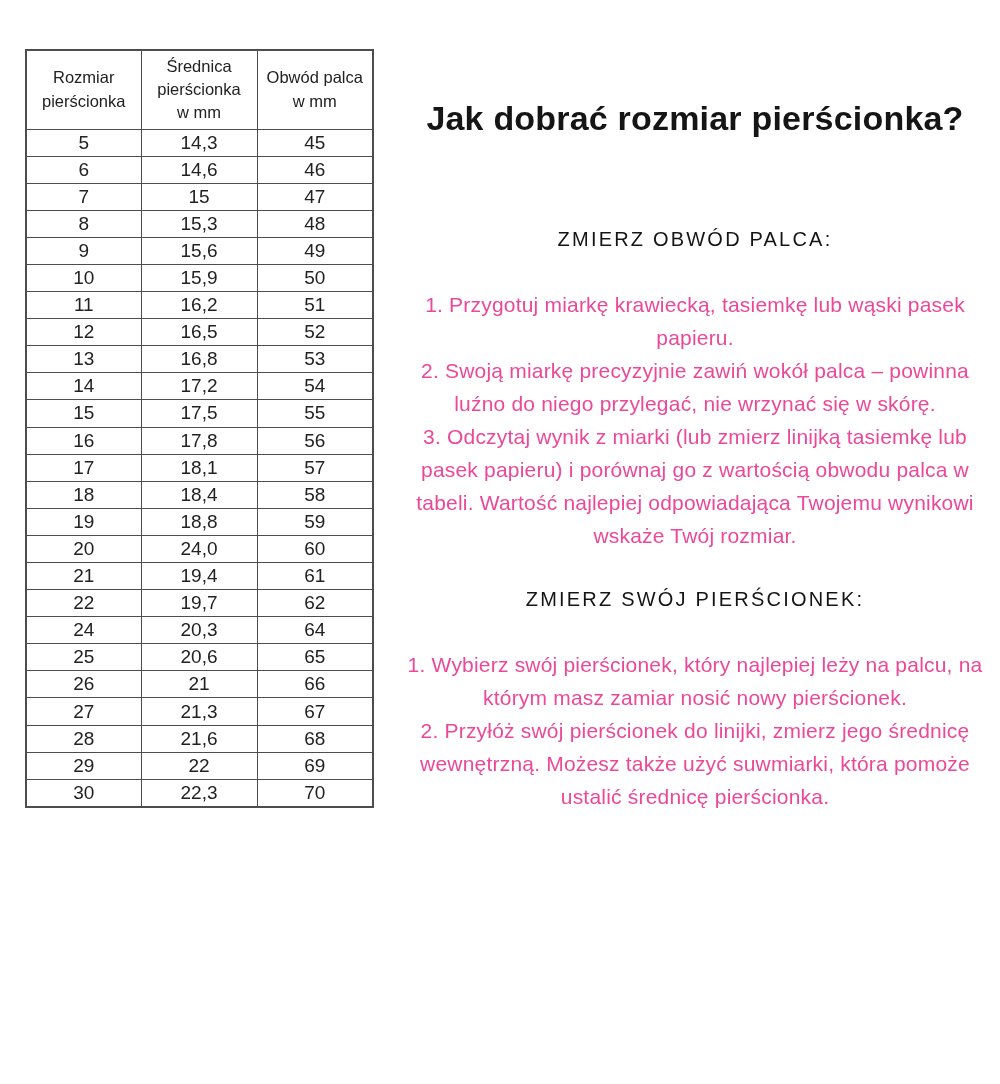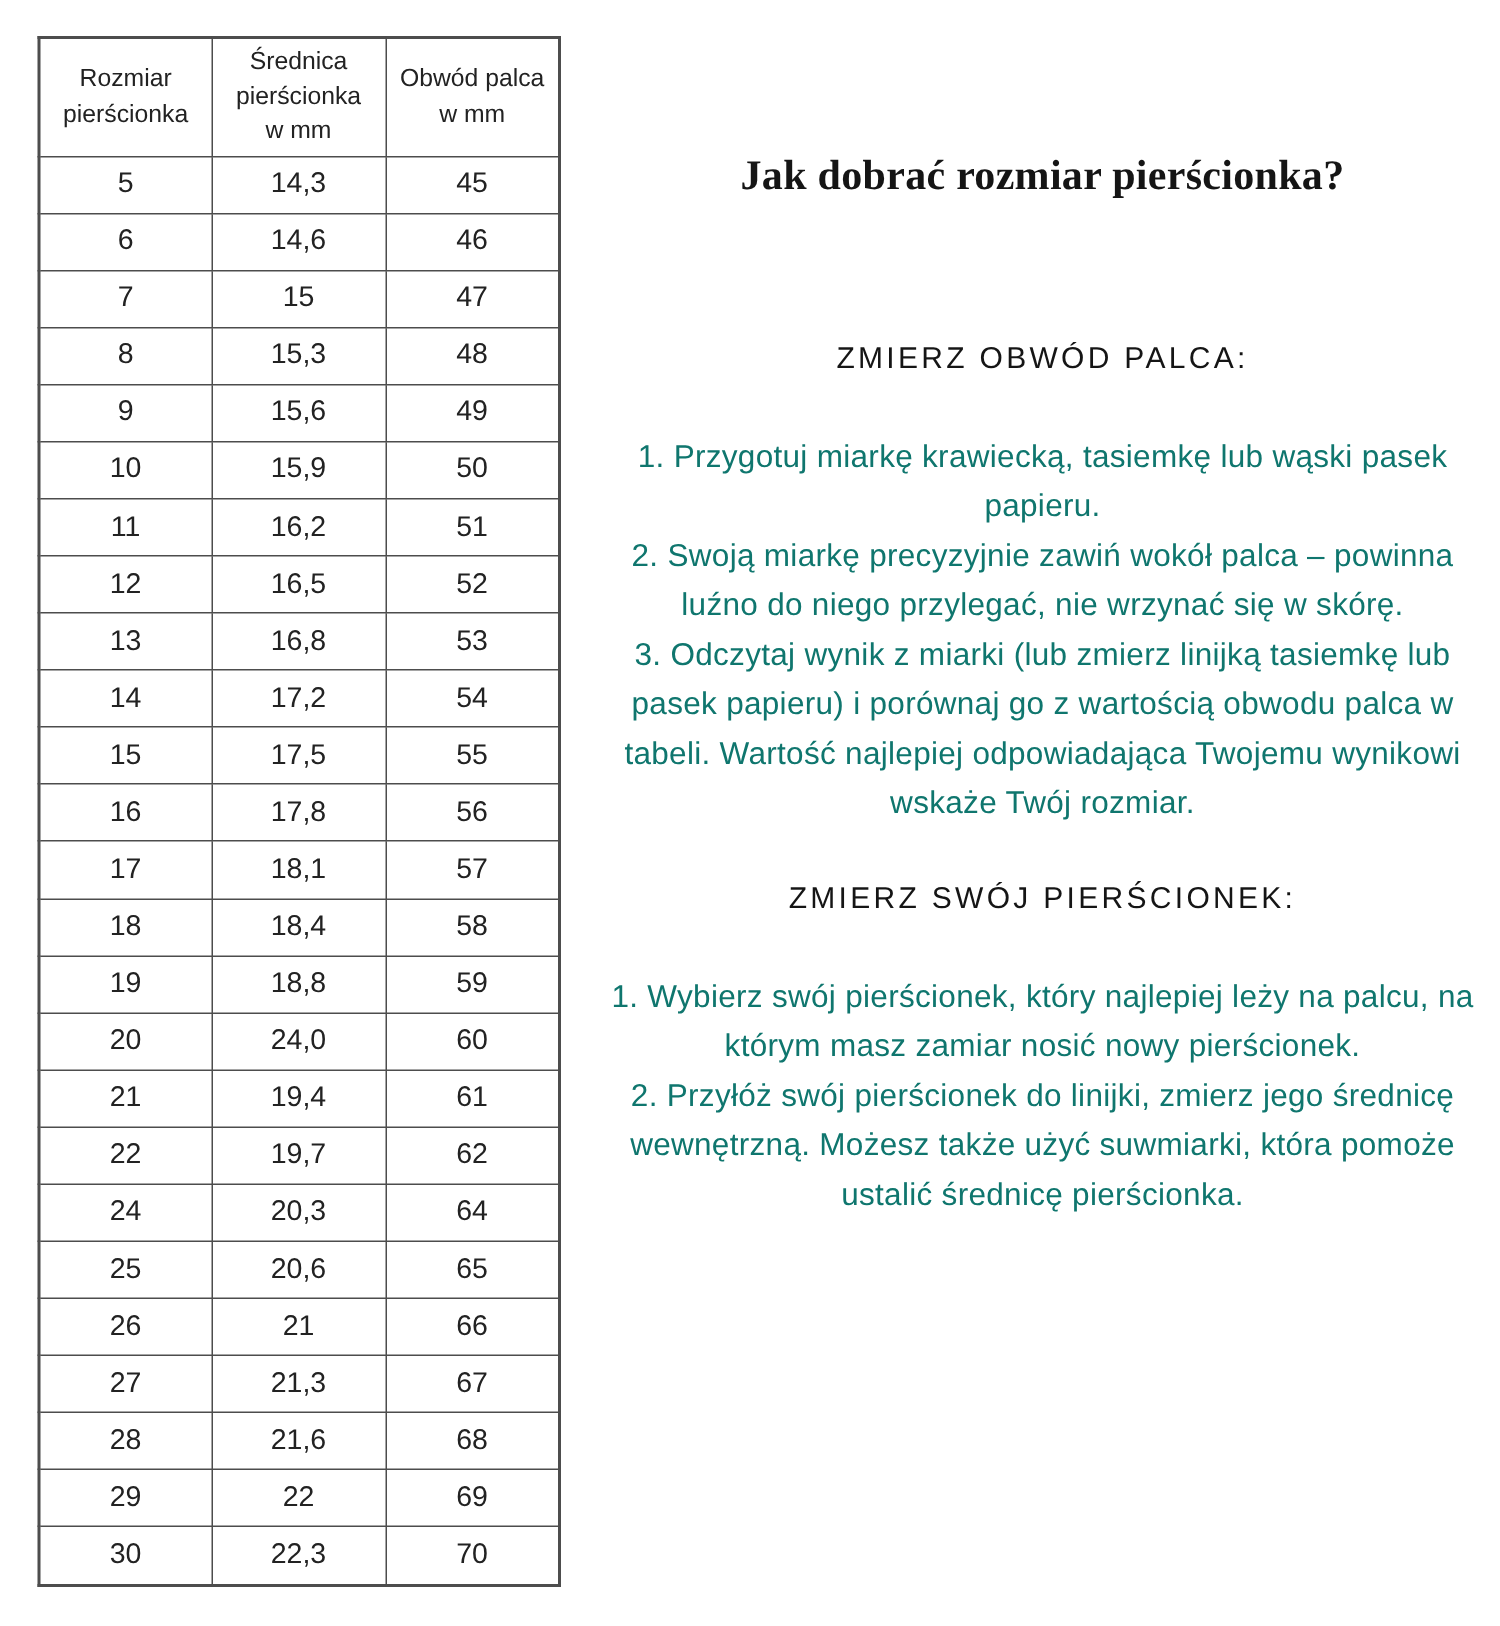--- a/index.html
+++ b/index.html
@@ -20,22 +20,23 @@
   
   .table-wrap {
     position: absolute;
     left: 25px;
     top: 24px;
   }
   table.size-table {
     border-collapse: collapse;
     table-layout: fixed;
     width: 347px;
-    height: 1034px;
+    height: 759px;
     border: 2px solid #4d4d4d;
+    margin-top: 25px;
   }
   table.size-table col.c1 { width: 115px; }
   table.size-table col.c2 { width: 116px; }
   table.size-table col.c3 { width: 116px; }
   table.size-table th,
   table.size-table td {
     border: 1px solid #4d4d4d;
     text-align: center;
     vertical-align: middle;
     padding: 0 8px;
@@ -55,44 +56,43 @@
   
   .guide {
     position: absolute;
     left: 406px;
     top: 98px;
     width: 578px;
     text-align: center;
   }
   .guide h1 {
     margin: 0;
-    font-size: 28px;
+    font-size: 34px;
     line-height: 40px;
     font-weight: 700;
     letter-spacing: 0.2px;
     color: #151515;
-    font-family: Liberation Serif, serif;
   }
   .guide h2 {
     margin: 0;
     font-size: 20px;
     line-height: 26px;
     font-weight: 400;
     letter-spacing: 2.2px;
     color: #151515;
   }
   .section-1 h2 { margin-top: 88px; }
   .section-2 h2 { margin-top: 34px; }
   .items { margin-top: 36px; }
   .items p {
     margin: 0;
     font-size: 21px;
     line-height: 33px;
     letter-spacing: 0.2px;
-    color: #0f766e;
+    color: #ec4899;
   }
 </style>
 </head>
 <body>
 
 <div class="table-wrap">
   <table class="size-table">
     <colgroup>
       <col class="c1">
         <col class="c2">

